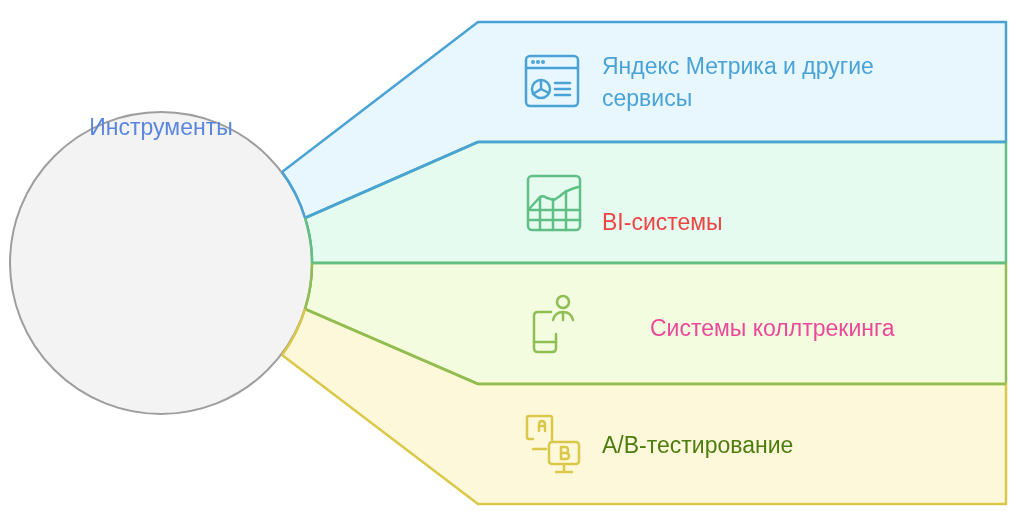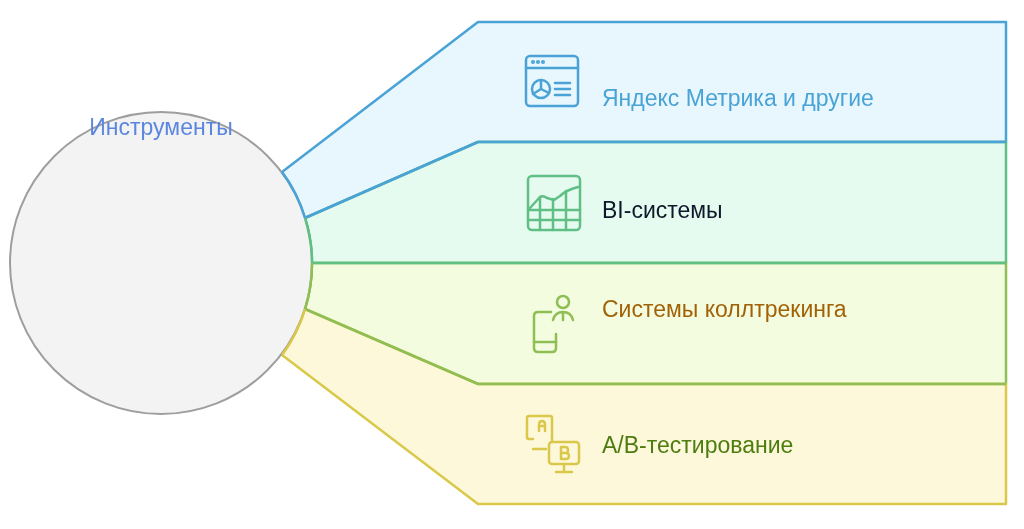--- a/index.html
+++ b/index.html
@@ -83,24 +83,25 @@
     <path d="M561,447 L561,459 L566,459 Q569,459 569,456 Q569,453 566,453 L561,453 M566,453 Q568,453 568,450 Q568,447 565,447 L561,447"></path>
     <line x1="564" y1="464" x2="564" y2="471"></line>
     <line x1="556" y1="472" x2="572" y2="472"></line>
   </g>
 </svg>
 
 <div class="center-label">
   <span>Инструменты</span>
 </div>
 
-<div class="band-label" style="top:50px; height:64px; flex-direction:column; align-items:flex-start; justify-content:flex-end; color:#4aa3d6;">
+<div class="band-label" style="top:50px; height:64px; flex-direction:column; align-items:flex-start; justify-content:flex-start; color:#4aa3d6;">
   <span>Яндекс Метрика и другие</span>
+  <span>сервисы</span>
 </div>
-<div class="band-label" style="top:192px; height:36px; color:#0f172a;">
+<div class="band-label" style="top:204px; height:36px; color:#ef4444;">
   <span>BI-системы</span>
 </div>
-<div class="band-label" style="top:291px; height:36px; color:#a16207;">
+<div class="band-label" style="top:310px; height:36px; color:#ec4899;margin-left:48px;">
   <span>Системы коллтрекинга</span>
 </div>
 <div class="band-label" style="top:427px; height:36px; color:#4d7c0f;">
   <span>A/B-тестирование</span>
 </div>
 
 </body></html>

